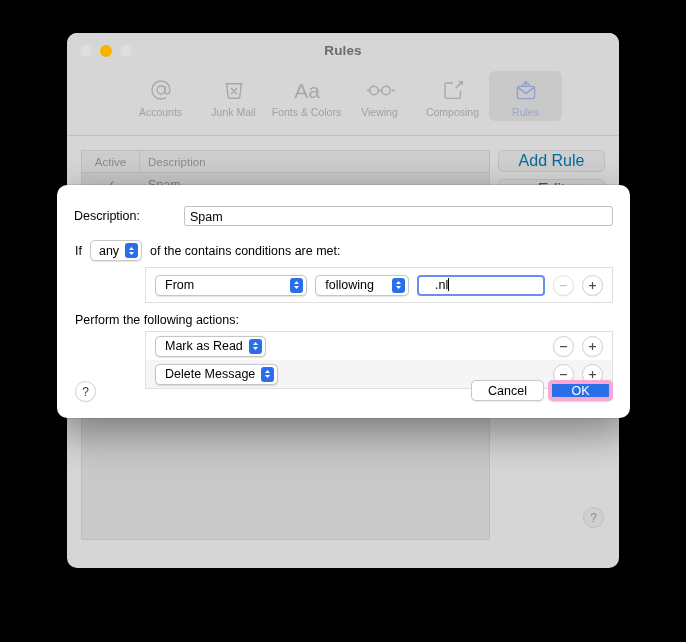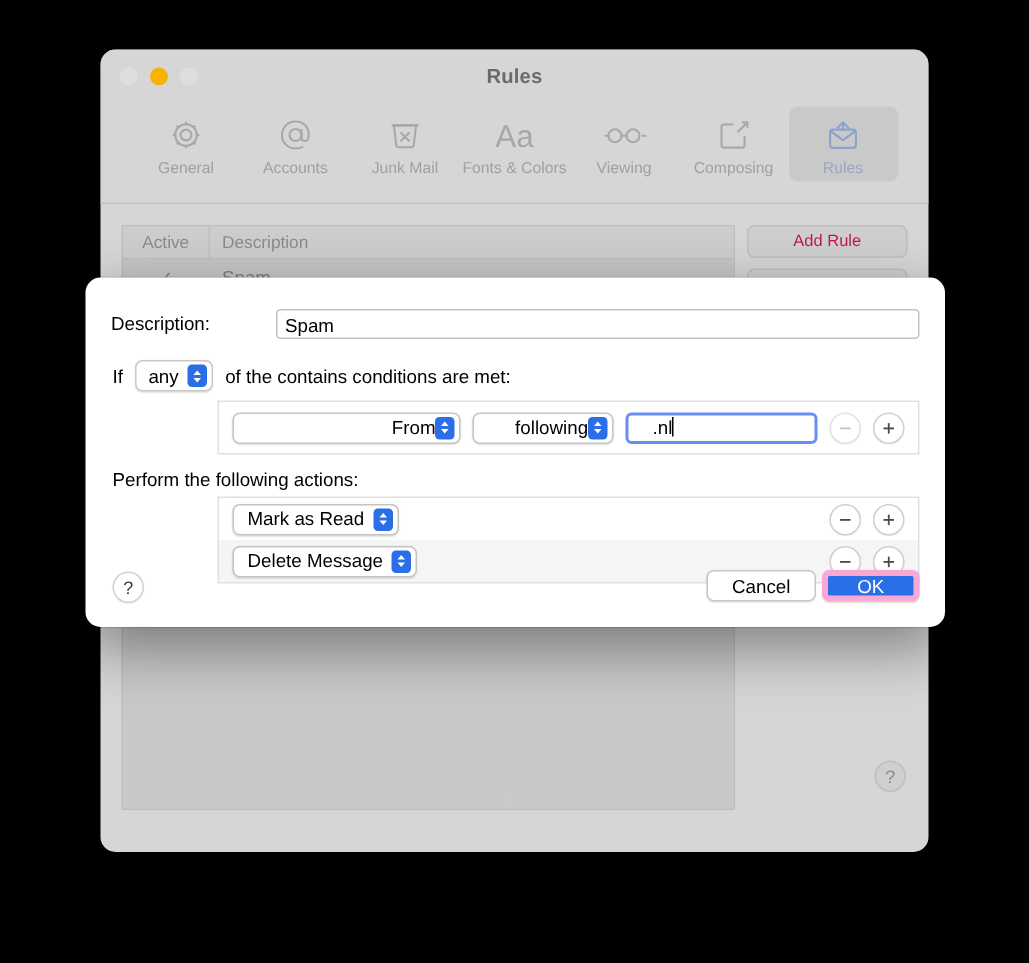--- a/index.html
+++ b/index.html
@@ -101,22 +101,22 @@
   .td-desc { padding-left: 9px; }
   .side-buttons {
     position: absolute; right: 14px; top: 14px;
     display: flex; flex-direction: column; gap: 7px;
   }
   .side-btn {
     width: 105px; height: 20px;
     border-radius: 5px;
     background: #cfcfcf;
     border: 1px solid #bebebe;
-    color: #be185d;
-    font-size: 11px;
+    color: #0369a1;
+    font-size: 16px;
     display: flex; align-items: center; justify-content: center;
   }
   .help-btn-bg {
     position: absolute; right: 15px; bottom: 12px;
     width: 19px; height: 19px; border-radius: 50%;
     background: #cfcfcf; border: 1px solid #bebebe;
     color: #8a8a8a; font-size: 12px;
     display: flex; align-items: center; justify-content: center;
   }
 
@@ -195,21 +195,21 @@
     height: 21px;
     border-radius: 5px;
     background: #fff;
     border: 1px solid #c5c5c5;
     box-shadow: 0 0.5px 1.2px rgba(0,0,0,0.12);
     display: flex; align-items: center;
     padding: 0 3px 0 9px;
     font-size: 12.5px;
     box-sizing: border-box;
   }
-  .popup-wide .lbl { flex: 1; text-align: right; }
+  .popup-wide .lbl { flex: 1; }
   .pw-from { width: 172px; margin-right: 8px; }
   .pw-contains { width: 105px; margin-right: 8px; }
   .txt-value {
     width: 141px; height: 21px;
     border: 2px solid #6a8df0;
     border-radius: 4px;
     background: #fff;
     font-size: 12.5px;
     padding: 0 16px;
     box-sizing: border-box;
@@ -303,30 +303,20 @@
       <div class="traffic">
         <span class="tl red"></span>
         <span class="tl yellow"></span>
         <span class="tl green"></span>
       </div>
       <div class="win-title">Rules</div>
     </div>
 
     <div class="toolbar">
 
-      <div class="tb-item">
-        <div class="tb-icon">
-          <svg width="26" height="26" viewBox="0 0 26 26" fill="none" stroke="#a8a8a8" stroke-width="1.4">
-            <circle cx="13" cy="13" r="3.6"></circle>
-            <path d="M13 4.2v2.2M13 19.6v2.2M21.8 13h-2.2M6.4 13H4.2M19.2 6.8l-1.6 1.6M8.4 17.6l-1.6 1.6M19.2 19.2l-1.6-1.6M8.4 8.4L6.8 6.8"></path>
-            <circle cx="13" cy="13" r="7.2"></circle>
-          </svg>
-        </div>
-        <div class="tb-label">General</div>
-      </div>
 
       <div class="tb-item">
         <div class="tb-icon">
           <svg width="26" height="26" viewBox="0 0 26 26" fill="none" stroke="#a8a8a8" stroke-width="1.4">
             <circle cx="13" cy="13" r="4"></circle>
             <path d="M17 9v5.6c0 1.6 1 2.4 2.2 2.4 1.6 0 2.6-1.4 2.6-4.2C21.8 7.6 18.4 4 13 4 7.8 4 4 7.9 4 13s3.8 9 9 9c2.1 0 3.8-.5 5.1-1.3"></path>
           </svg>
         </div>
         <div class="tb-label">Accounts</div>
       </div>

